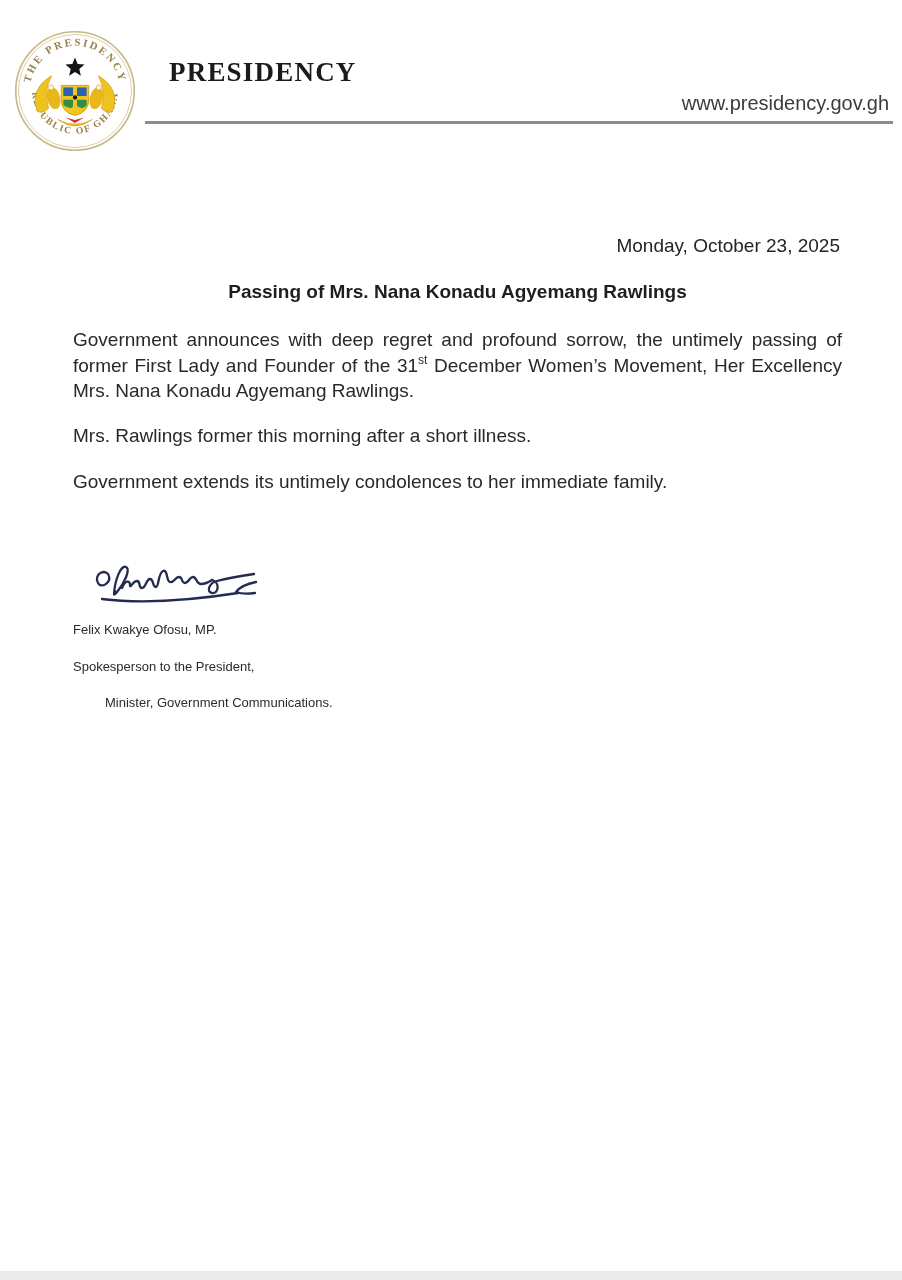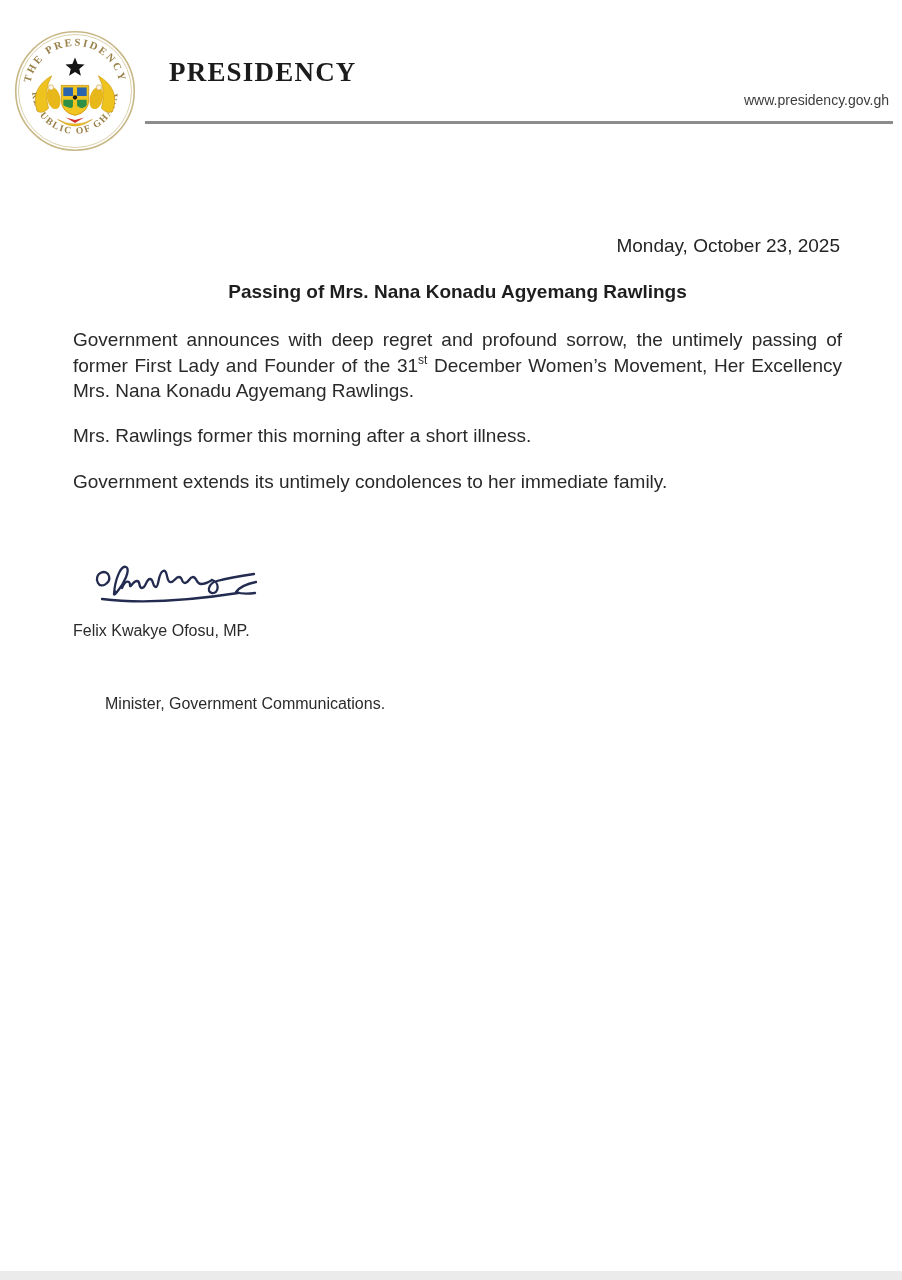--- a/index.html
+++ b/index.html
@@ -14,21 +14,21 @@
   
   .seal{position:absolute;left:14px;top:30px;width:122px;height:122px;}
   .org-title{
     position:absolute;left:145px;top:58px;
     font-family:"Liberation Serif",serif;
     font-weight:bold;font-size:27px;line-height:29px;
     letter-spacing:1.2px;color:#1b1b1b;margin-left:24px;
   }
   .website{
     position:absolute;right:13px;top:92px;
-    font-size:14px;color:#3c3c3c;
+    font-size:20px;color:#3c3c3c;
   }
   .header-rule{
     position:absolute;left:145px;right:9px;top:121px;
     height:3px;background:#8c8c8c;
   }
   
   .date-line{
     position:absolute;right:62px;top:235px;
     font-size:19px;color:#242424;
   }
@@ -40,21 +40,21 @@
     position:absolute;left:73px;right:60px;
     font-size:19px;line-height:25.5px;color:#292929;
     text-align:justify;margin:0;
   }
   .para1{top:327px;}
   .para2{top:423px;text-align:left;}
   .para3{top:469px;text-align:left;}
   .para sup{font-size:12px;line-height:0;margin-top:37px;}
   
   .signature-svg{position:absolute;left:88px;top:552px;width:186px;height:60px;}
-  .sig-line{position:absolute;left:73px;font-size:16px;color:#2b2b2b;}
+  .sig-line{position:absolute;left:73px;font-size:13px;color:#2b2b2b;}
   .sig-name{top:622px;}
   .sig-role1{top:659px;}
   .sig-role2{top:695px;margin-left:32px;}
   
   .bottom-bar{position:absolute;left:0;right:0;bottom:0;height:9px;background:#ebebeb;}
 </style>
 </head>
 <body>
 
 <div class="page">
@@ -121,17 +121,18 @@
       <path d="M10,31 C5,21 19,16 21,24 C23,31 13,37 10,31"></path>
       <path d="M26,42 C27,27 33,13 38,15 C43,17 36,32 29,40 C26,44 25,43 27,39"></path>
       <path d="M34,36 C37,28 42,28 42,33 C42,37 45,29 49,29 C53,29 50,36 54,36 C58,36 58,27 62,27 C66,27 64,35 68,35 C71,35 70,21 75,19 C80,17 78,29 82,30 C86,31 87,25 91,25 C95,25 93,31 97,31 C101,31 101,25 105,25 C109,25 108,32 113,32 C117,32 121,30 124,28"></path>
       <path d="M124,28 C132,30 131,42 124,41 C118,40 121,31 129,29 C140,26 152,24 166,22"></path>
       <path d="M14,47 C55,52 105,48 150,41"></path>
       <path d="M168,30 C158,32 151,36 148,40 C153,42 160,42 167,41"></path>
     </g>
   </svg>
 
   <div class="sig-line sig-name">Felix Kwakye Ofosu, MP.</div>
+  <div class="sig-line sig-role1">Spokesperson to the President,</div>
   <div class="sig-line sig-role2">Minister, Government Communications.</div>
 
   <div class="bottom-bar"></div>
 
 </div>
 
 </body></html>

